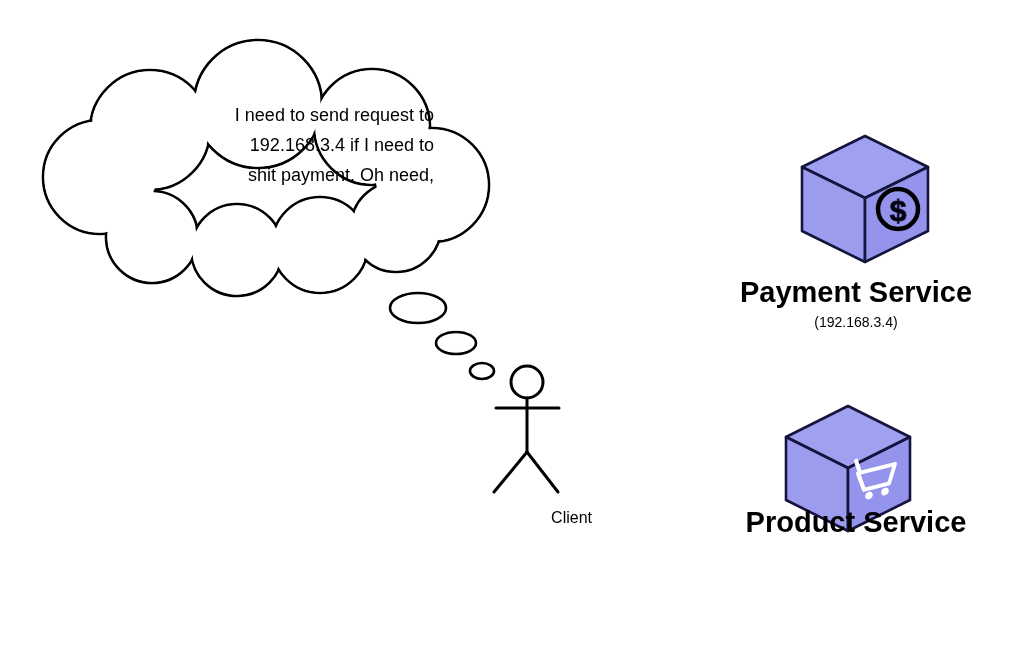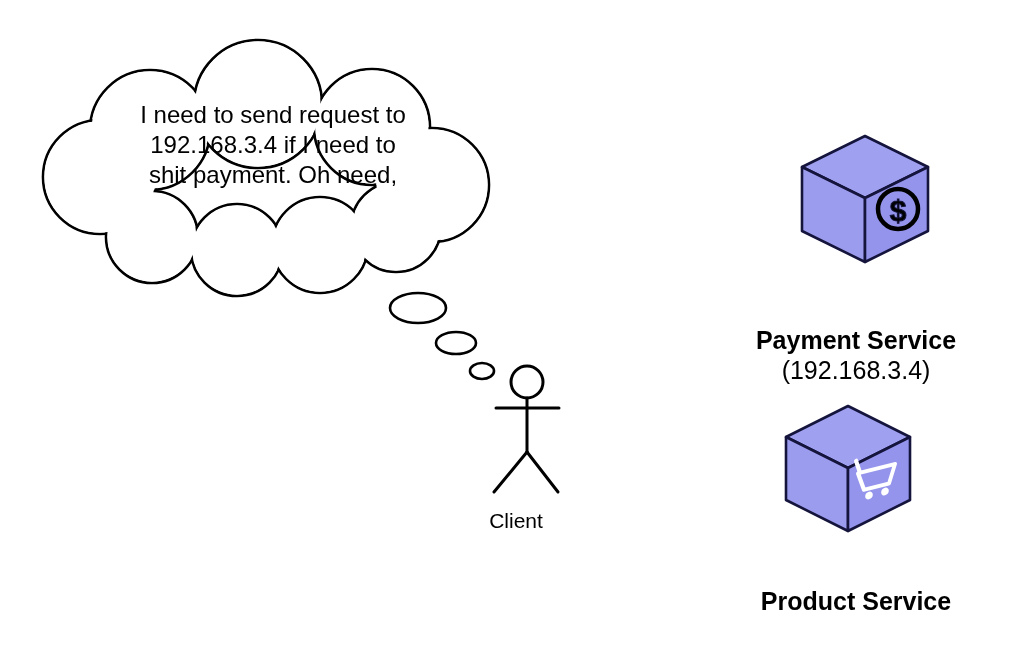--- a/index.html
+++ b/index.html
@@ -22,32 +22,32 @@
 
   
   .cube-face { stroke-width:2.6; stroke-linejoin:round; }
   .badge-ring { fill:none; stroke-width:4.5; }
   .badge-glyph { font-family:"Liberation Sans","DejaVu Sans",sans-serif; font-weight:bold; font-size:30px; }
   .cart-stroke { fill:none; stroke-width:4; stroke-linecap:round; stroke-linejoin:round; }
 
   
   .thought-text {
     position:absolute; left:112px; top:100px; width:322px;
-    font-size:24px; line-height:30px; text-align:center; z-index:2;
+    font-size:18px; line-height:30px; text-align:right; z-index:2;
   }
   .thought-text .b { font-weight:400; }
   .label-client {
-    position:absolute; left:451px; top:509px; width:130px;
-    font-size:21px; text-align:center; z-index:2;
+    position:absolute; left:462px; top:509px; width:130px;
+    font-size:16px; text-align:right; z-index:2;
   }
   .svc-label { position:absolute; width:260px; text-align:center; z-index:2; }
-  .svc-label .svc-name { font-size:25px; font-weight:700; line-height:30px;margin-top:48px; }
-  .svc-label .svc-ip   { font-size:25px; line-height:30px; }
+  .svc-label .svc-name { font-size:29px; font-weight:700; line-height:30px; }
+  .svc-label .svc-ip   { font-size:14px; line-height:30px; }
   #svc-payment { left:726px; top:277px; }
-  #svc-product { left:726px; top:538px; }
+  #svc-product { left:726px; top:507px; }
 </style>
 </head>
 <body>
 
 <div class="canvas">
 
   <svg class="scene" width="1024" height="652" viewBox="0 0 1024 652">
 
     <g stroke="#000000">
       <circle class="cloud-bump" cx="150" cy="130" r="60"></circle>

